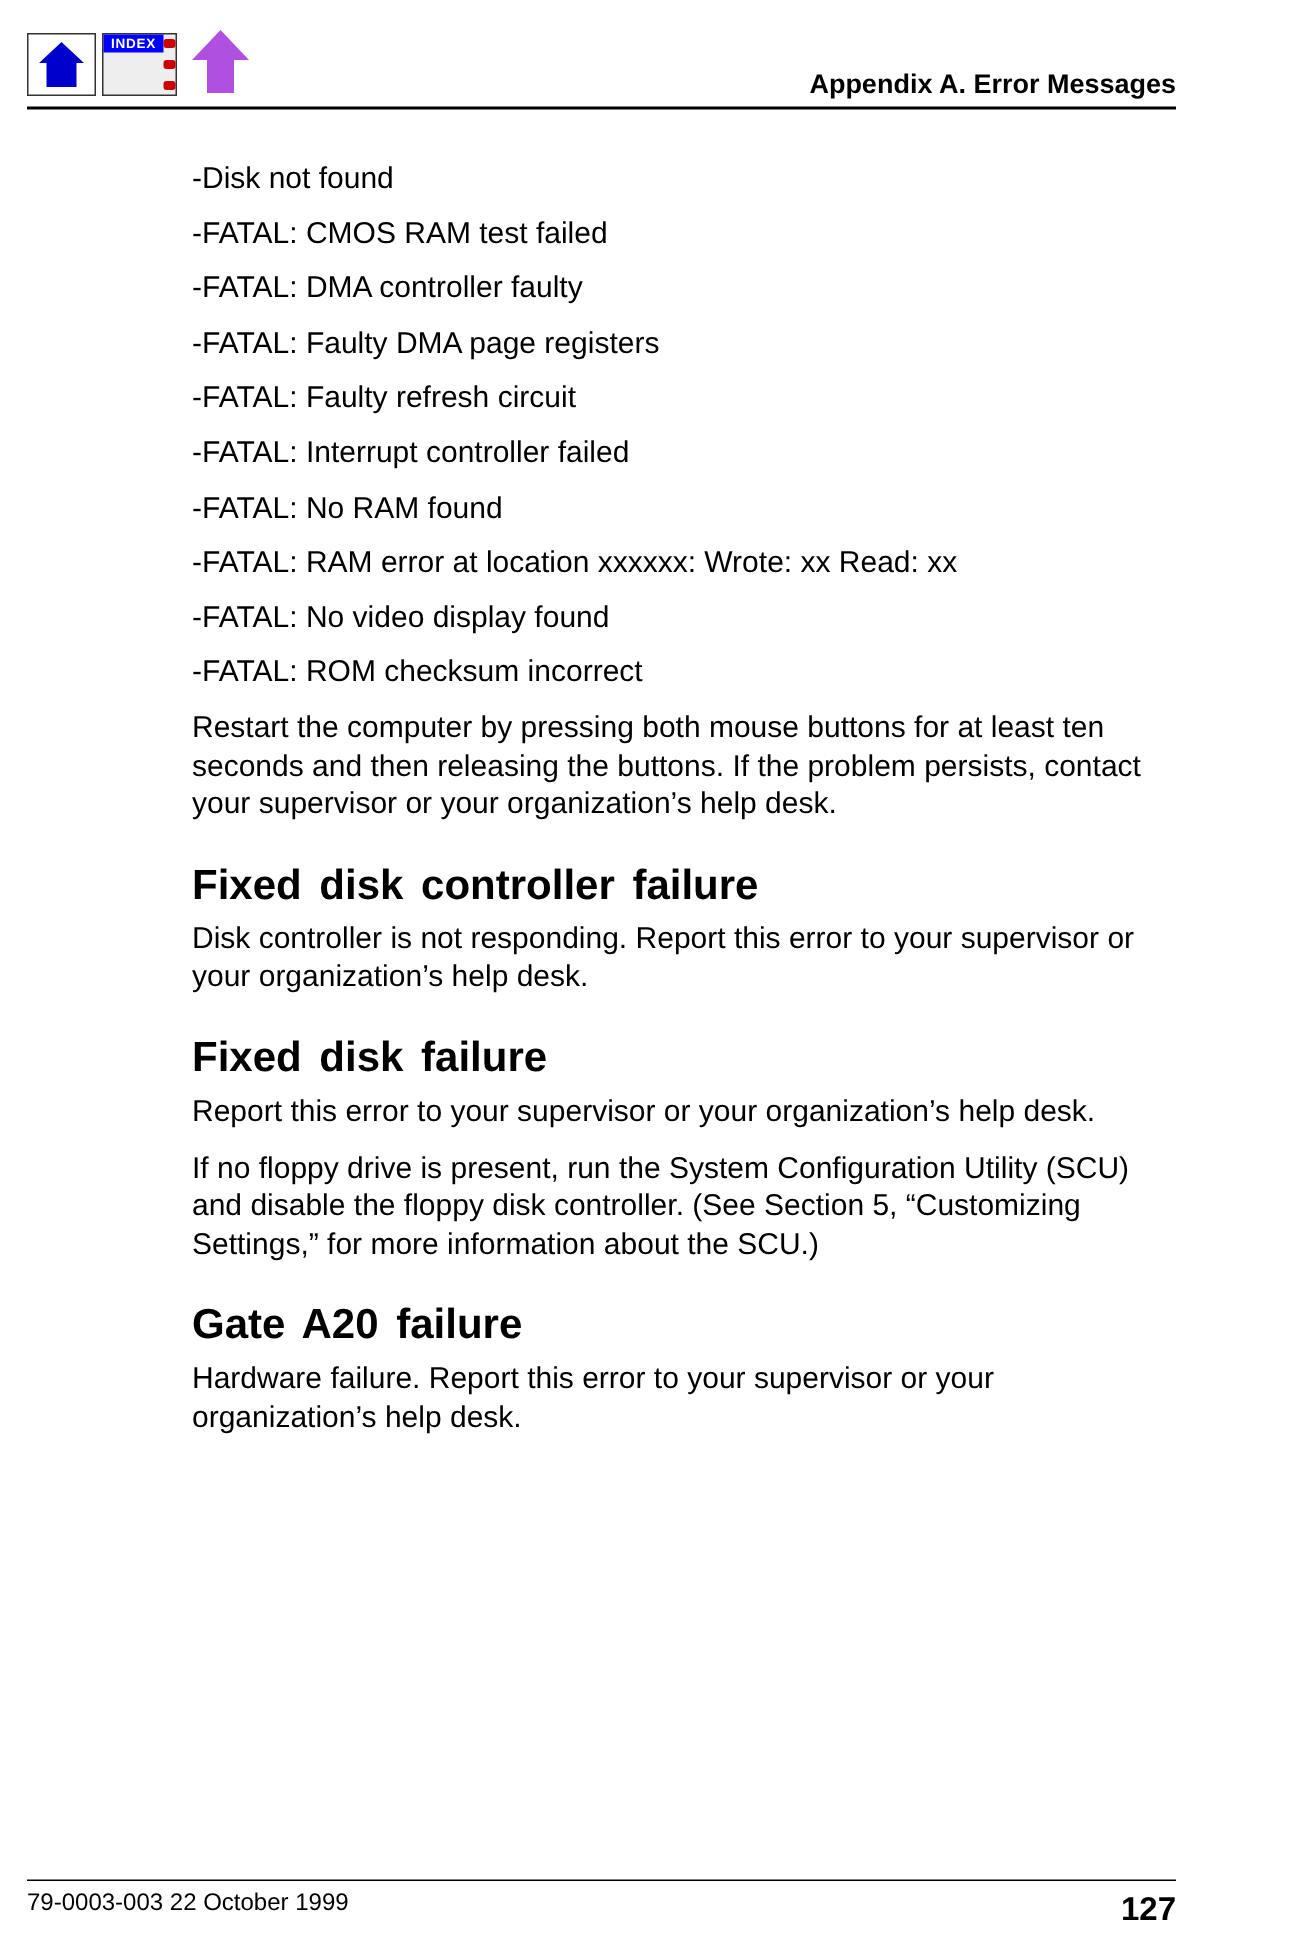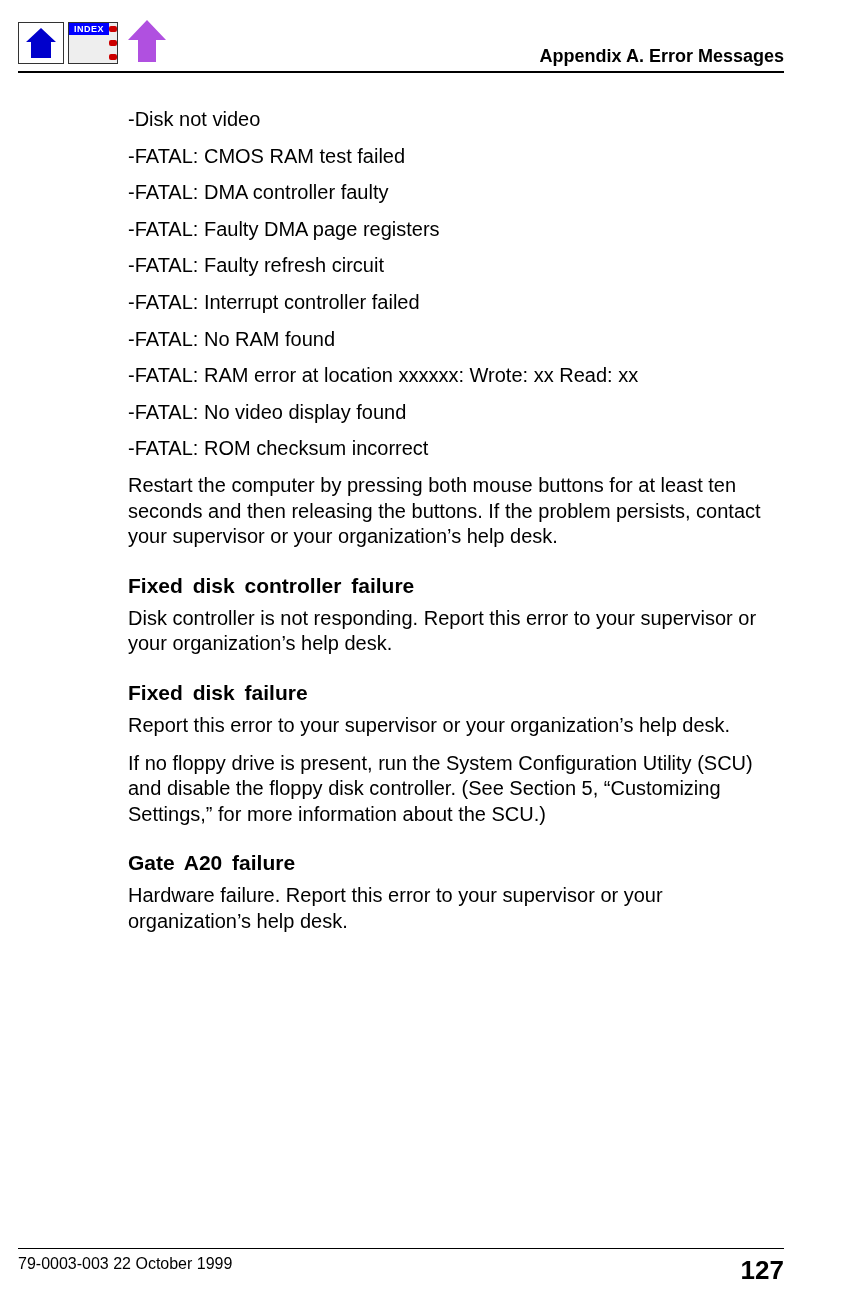--- a/index.html
+++ b/index.html
@@ -11,26 +11,26 @@
   .index-box { width: 50px; height: 42px; border: 1px solid #333; position: relative; background: #eee; cursor: pointer; }
   .index-label { position: absolute; top: 0; left: 0; right: 8px; background: #00f; color: #fff; font-size: 9px; font-weight: bold; text-align: center; line-height: 12px; letter-spacing: 0.5px; }
   .index-stripes { position: absolute; top: 0; right: 0; width: 8px; height: 100%; display: flex; flex-direction: column; justify-content: space-between; padding: 2px 0; }
   .index-stripes span { height: 6px; background: #c00; margin: 1px 0; border-radius: 2px; }
   .arrow-up { width: 50px; height: 48px; display: flex; align-items: flex-end; justify-content: center; cursor: pointer; }
   .appendix-title { font-family: "Arial Narrow", Arial, sans-serif; font-weight: bold; font-stretch: condensed; font-size: 18px; text-align: right; margin-top: -22px; margin-bottom: 2px; }
   .header-line2 { border-top: 2px solid #000; margin-top: 4px; }
   .content { margin-left: 110px; margin-right: 2px; margin-top: 34px; }
   .content p { font-family: "Arial Narrow", Arial, sans-serif; font-stretch: condensed; font-size: 20px; line-height: 1.28; margin-bottom: 12px; }
   .content p.tight { margin-bottom: 11px; }
-  .section-heading { font-family: "Arial Narrow", Arial, sans-serif; font-stretch: condensed; font-weight: bold; font-size: 21px; word-spacing: 4px; margin-top: 24px; margin-bottom: 8px; }
+  .section-heading { font-family: "Arial Narrow", Arial, sans-serif; font-stretch: condensed; font-weight: bold; font-size: 28px; word-spacing: 4px; margin-top: 24px; margin-bottom: 8px; }
   .footer { position: absolute; left: 18px; right: 18px; bottom: 18px; }
   .footer-line { border-top: 1.5px solid #000; margin-bottom: 6px; }
   .footer-row { display: flex; justify-content: space-between; align-items: flex-start; }
   .doc-id { font-family: "Arial Narrow", Arial, sans-serif; font-stretch: condensed; font-size: 16px; }
-  .page-num { font-family: "Arial Narrow", Arial, sans-serif; font-stretch: condensed; font-weight: bold; font-size: 26px; }
+  .page-num { font-family: "Arial Narrow", Arial, sans-serif; font-stretch: condensed; font-weight: bold; font-size: 22px; }
 </style>
 </head>
 <body>
 
 <div class="page">
 
   <div class="nav-icons">
     <div class="icon-box">
       <svg class="home-svg" viewBox="0 0 34 34">
         <polygon points="17,2 32,16 27,16 27,32 7,32 7,16 2,16" fill="#0000cc"></polygon>
@@ -48,21 +48,21 @@
       <svg width="42" height="46" viewBox="0 0 42 46">
         <polygon points="21,2 40,22 30,22 30,44 12,44 12,22 2,22" fill="#b050e0"></polygon>
       </svg>
     </div>
   </div>
 
   <div class="appendix-title">Appendix A.  Error Messages</div>
   <div class="header-line2"></div>
 
   <div class="content">
-    <p class="tight">-Disk not video</p>
+    <p class="tight">-Disk not found</p>
     <p class="tight">-FATAL: CMOS RAM test failed</p>
     <p class="tight">-FATAL: DMA controller faulty</p>
     <p class="tight">-FATAL: Faulty DMA page registers</p>
     <p class="tight">-FATAL: Faulty refresh circuit</p>
     <p class="tight">-FATAL: Interrupt controller failed</p>
     <p class="tight">-FATAL: No RAM found</p>
     <p class="tight">-FATAL: RAM error at location xxxxxx: Wrote: xx Read: xx</p>
     <p class="tight">-FATAL: No video display found</p>
     <p class="tight">-FATAL: ROM checksum incorrect</p>
     <p>Restart the computer by pressing both mouse buttons for at least ten seconds and then releasing the buttons. If the problem persists, contact your supervisor or your organization’s help desk.</p>

